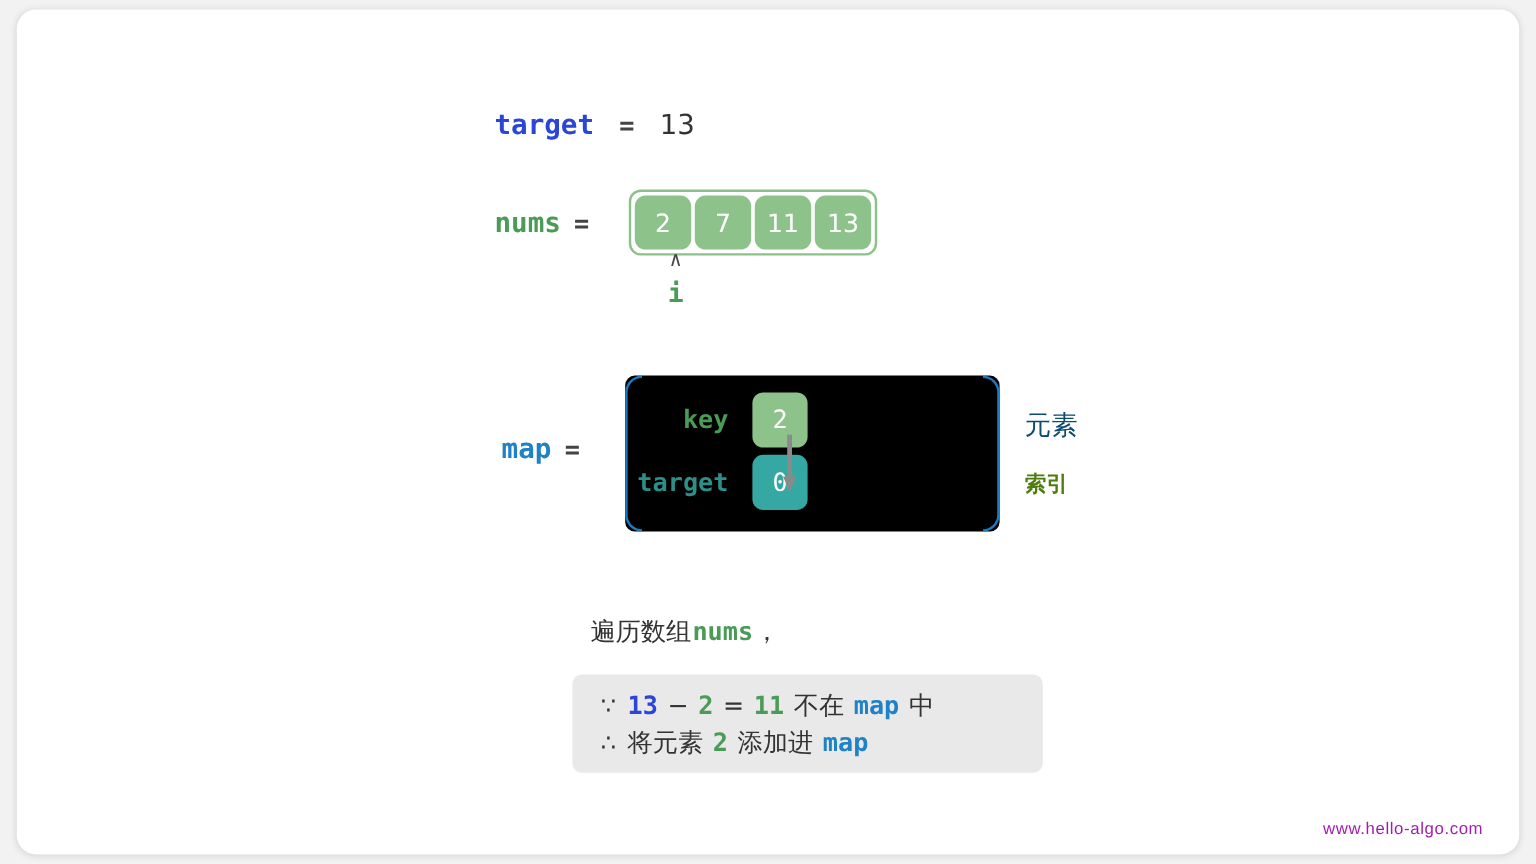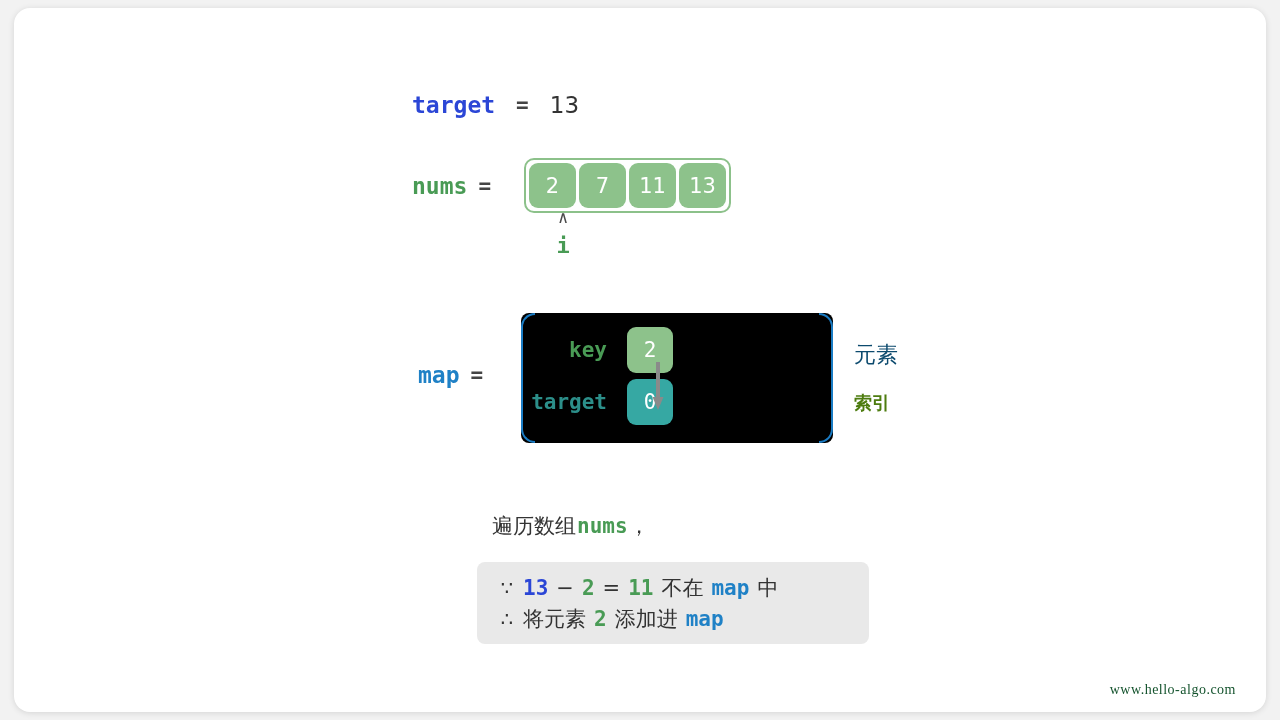--- a/index.html
+++ b/index.html
@@ -256,23 +256,23 @@
     width: 16px;
     text-align: center;
   }
   .reason-line .mono { font-size: 21px; }
 
   
   #watermark {
     position: absolute;
     right: 44px;
     bottom: 22px;
-    font-family: Liberation Serif, serif;
+    font-family: Liberation Sans, sans-serif;
     font-size: 14px;
-    color: #14532d;
+    color: #a21caf;
     letter-spacing: 0.5px;
   }
 </style>
 </head>
 <body>
 
 <div id="canvas">
   <div class="card"></div>
 
   <div id="target-row">

